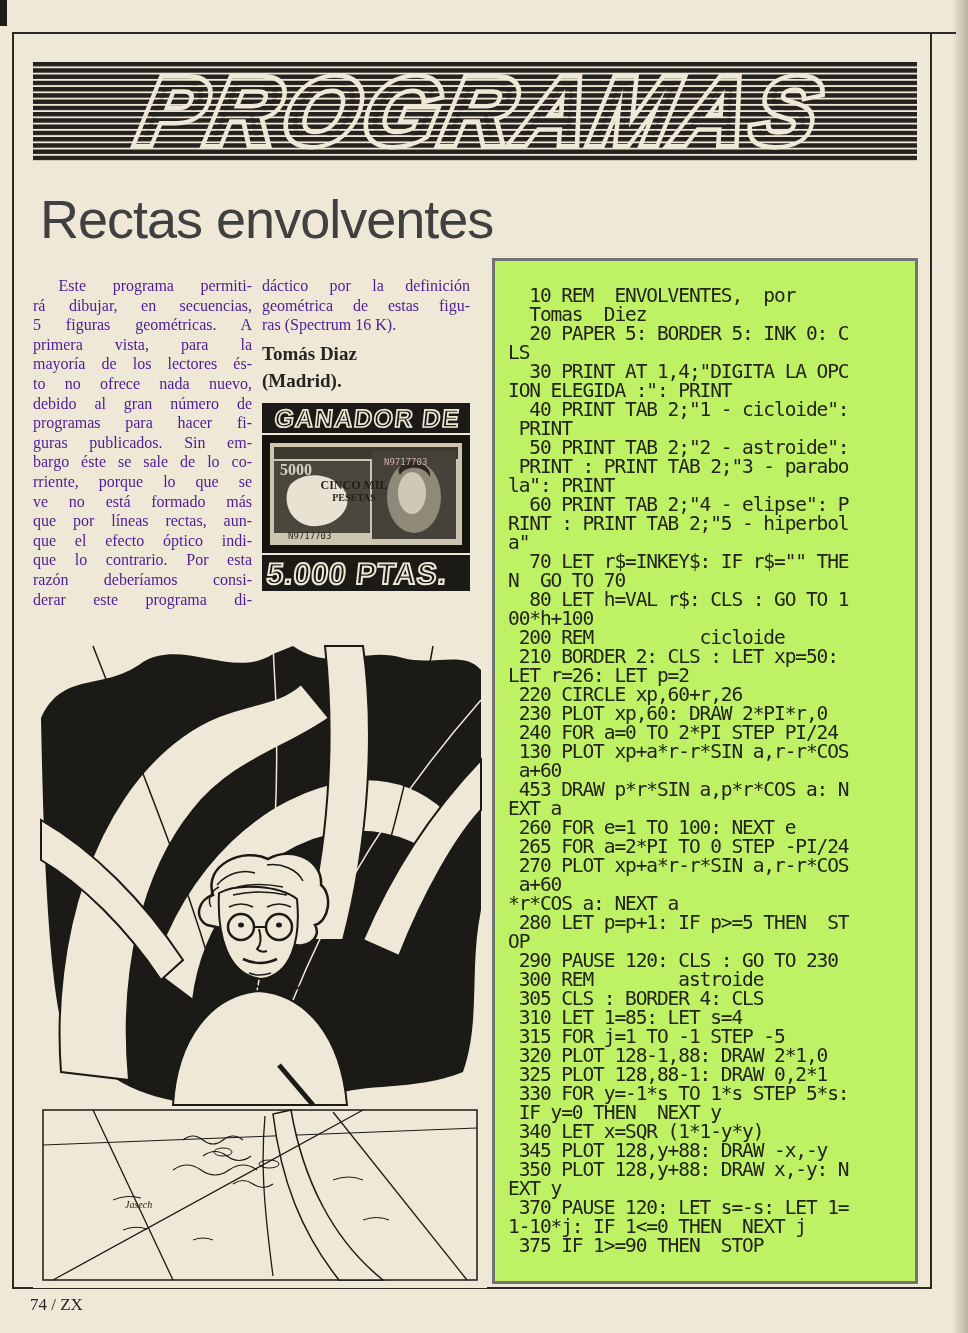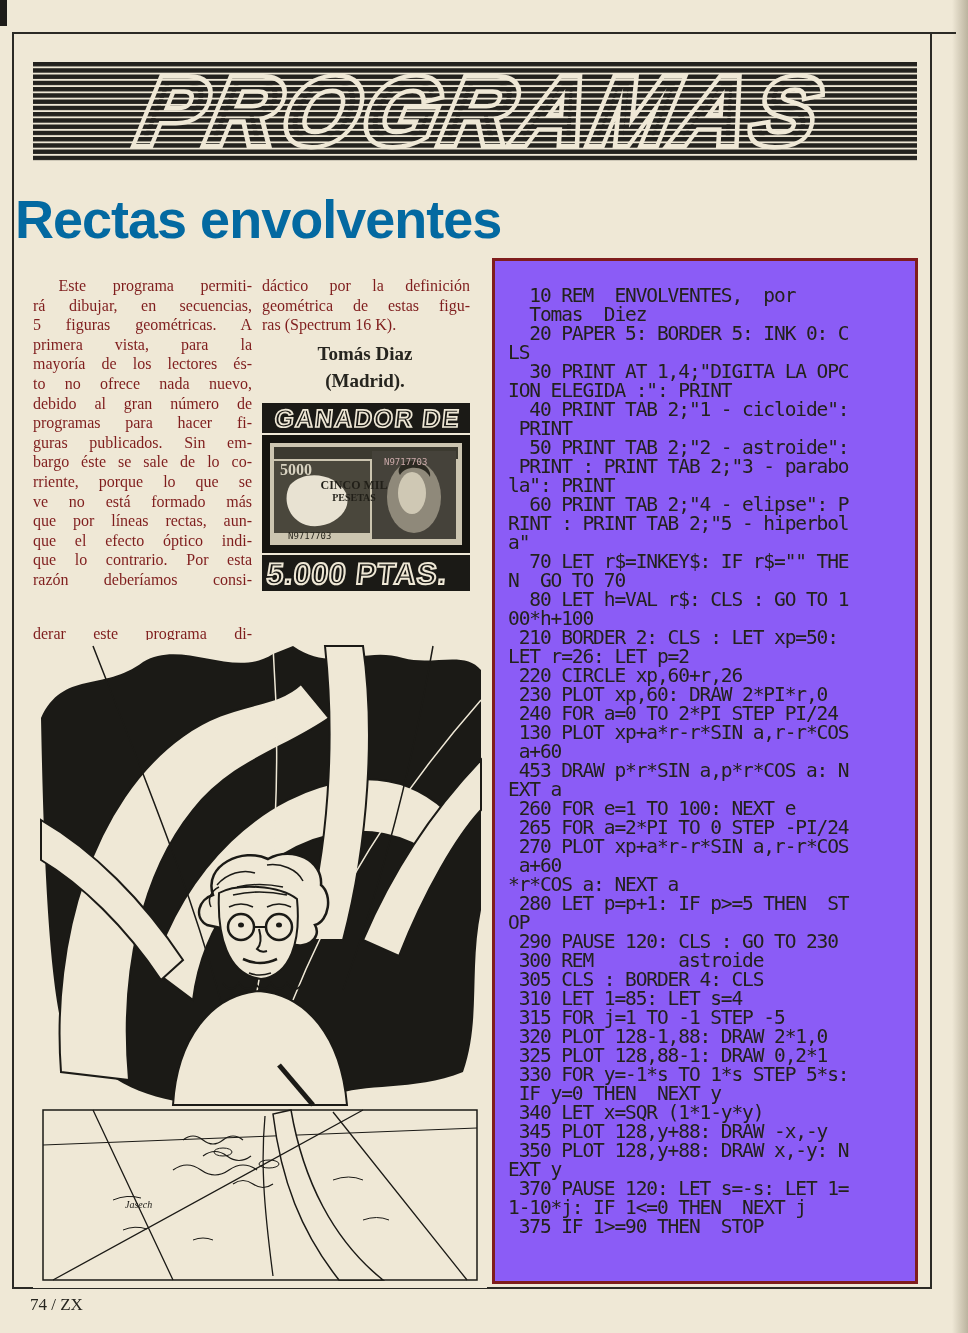--- a/index.html
+++ b/index.html
@@ -7,46 +7,46 @@
   .page{position:relative;width:968px;height:1333px;background:#efe8d6;overflow:hidden;}
   .page-edge{position:absolute;right:0;top:0;width:16px;height:100%;
     background:linear-gradient(to right,rgba(0,0,0,0),rgba(90,80,55,.35));}
   .corner-mark{position:absolute;left:0;top:0;width:7px;height:26px;background:#1d1c19;}
   .frame{position:absolute;left:12px;top:32px;width:916px;height:1253px;border:2px solid #2b2a25;}
   .frame-ext{position:absolute;left:930px;top:32px;width:26px;height:2px;background:#2b2a25;}
 
   
   .banner{position:absolute;left:33px;top:62px;width:884px;height:100px;}
   
-  .title{position:absolute;left:15px;top:188px;width:600px;
-    font-family:"Liberation Sans",sans-serif;font-weight:bold;font-size:54px;
-    letter-spacing:-1px;color:#0369a1;}
-
-  
-  .col{position:absolute;font-size:16px;line-height:19.6px;color:#7f1d1d;}
+  .title{position:absolute;left:40px;top:188px;width:600px;
+    font-family:"Liberation Sans",sans-serif;font-weight:normal;font-size:54px;
+    letter-spacing:-1px;color:#404040;}
+
+  
+  .col{position:absolute;font-size:16px;line-height:19.6px;color:#4c1d95;}
   .col .line{text-align:justify;text-align-last:justify;}
   .col .line:last-child{text-align-last:left;}
   .col1{left:33px;top:276px;width:219px;}
-  .col1 .line:last-child{text-align-last:justify;margin-top:34px;}
+  .col1 .line:last-child{text-align-last:justify;}
   .col1 .line:first-child{text-indent:1.6em;}
   .col2{left:262px;top:276px;width:208px;}
   .byline{position:absolute;left:262px;top:340px;width:206px;text-align:right;
     font-weight:bold;font-size:19px;line-height:27px;color:#26251f;}
-  .byline .line{text-align:center;}
+  .byline .line{text-align:left;}
 
   
   .badge{position:absolute;left:262px;top:403px;width:208px;}
   .badge svg{display:block;}
 
   
   .illustration{position:absolute;left:33px;top:640px;width:454px;height:648px;}
 
   
   .codebox{position:absolute;left:492px;top:258px;width:426px;height:1026px;
-    box-sizing:border-box;background:#8b5cf6;border:3px solid #7f1d1d;}
+    box-sizing:border-box;background:#bef264;border:3px solid #737373;}
   .code{margin:25px 0 0 13px;font-family:"DejaVu Sans Mono",monospace;
     font-size:19.5px;line-height:19px;color:#23221c;}
   .code .line{white-space:pre;letter-spacing:-1.1px;}
 
   .footer{position:absolute;left:30px;top:1295px;font-weight:normal;font-size:17px;color:#26251f;}
 </style>
 </head>
 <body>
 
 <div class="page">
@@ -190,20 +190,21 @@
         <div class="line">  50 PRINT TAB 2;"2 - astroide":</div>
         <div class="line"> PRINT : PRINT TAB 2;"3 - parabo</div>
         <div class="line">la": PRINT</div>
         <div class="line">  60 PRINT TAB 2;"4 - elipse": P</div>
         <div class="line">RINT : PRINT TAB 2;"5 - hiperbol</div>
         <div class="line">a"</div>
         <div class="line">  70 LET r$=INKEY$: IF r$="" THE</div>
         <div class="line">N  GO TO 70</div>
         <div class="line">  80 LET h=VAL r$: CLS : GO TO 1</div>
         <div class="line">00*h+100</div>
+        <div class="line"> 200 REM          cicloide</div>
         <div class="line"> 210 BORDER 2: CLS : LET xp=50:</div>
         <div class="line">LET r=26: LET p=2</div>
         <div class="line"> 220 CIRCLE xp,60+r,26</div>
         <div class="line"> 230 PLOT xp,60: DRAW 2*PI*r,0</div>
         <div class="line"> 240 FOR a=0 TO 2*PI STEP PI/24</div>
         <div class="line"> 130 PLOT xp+a*r-r*SIN a,r-r*COS</div>
         <div class="line"> a+60</div>
         <div class="line"> 453 DRAW p*r*SIN a,p*r*COS a: N</div>
         <div class="line">EXT a</div>
         <div class="line"> 260 FOR e=1 TO 100: NEXT e</div>

